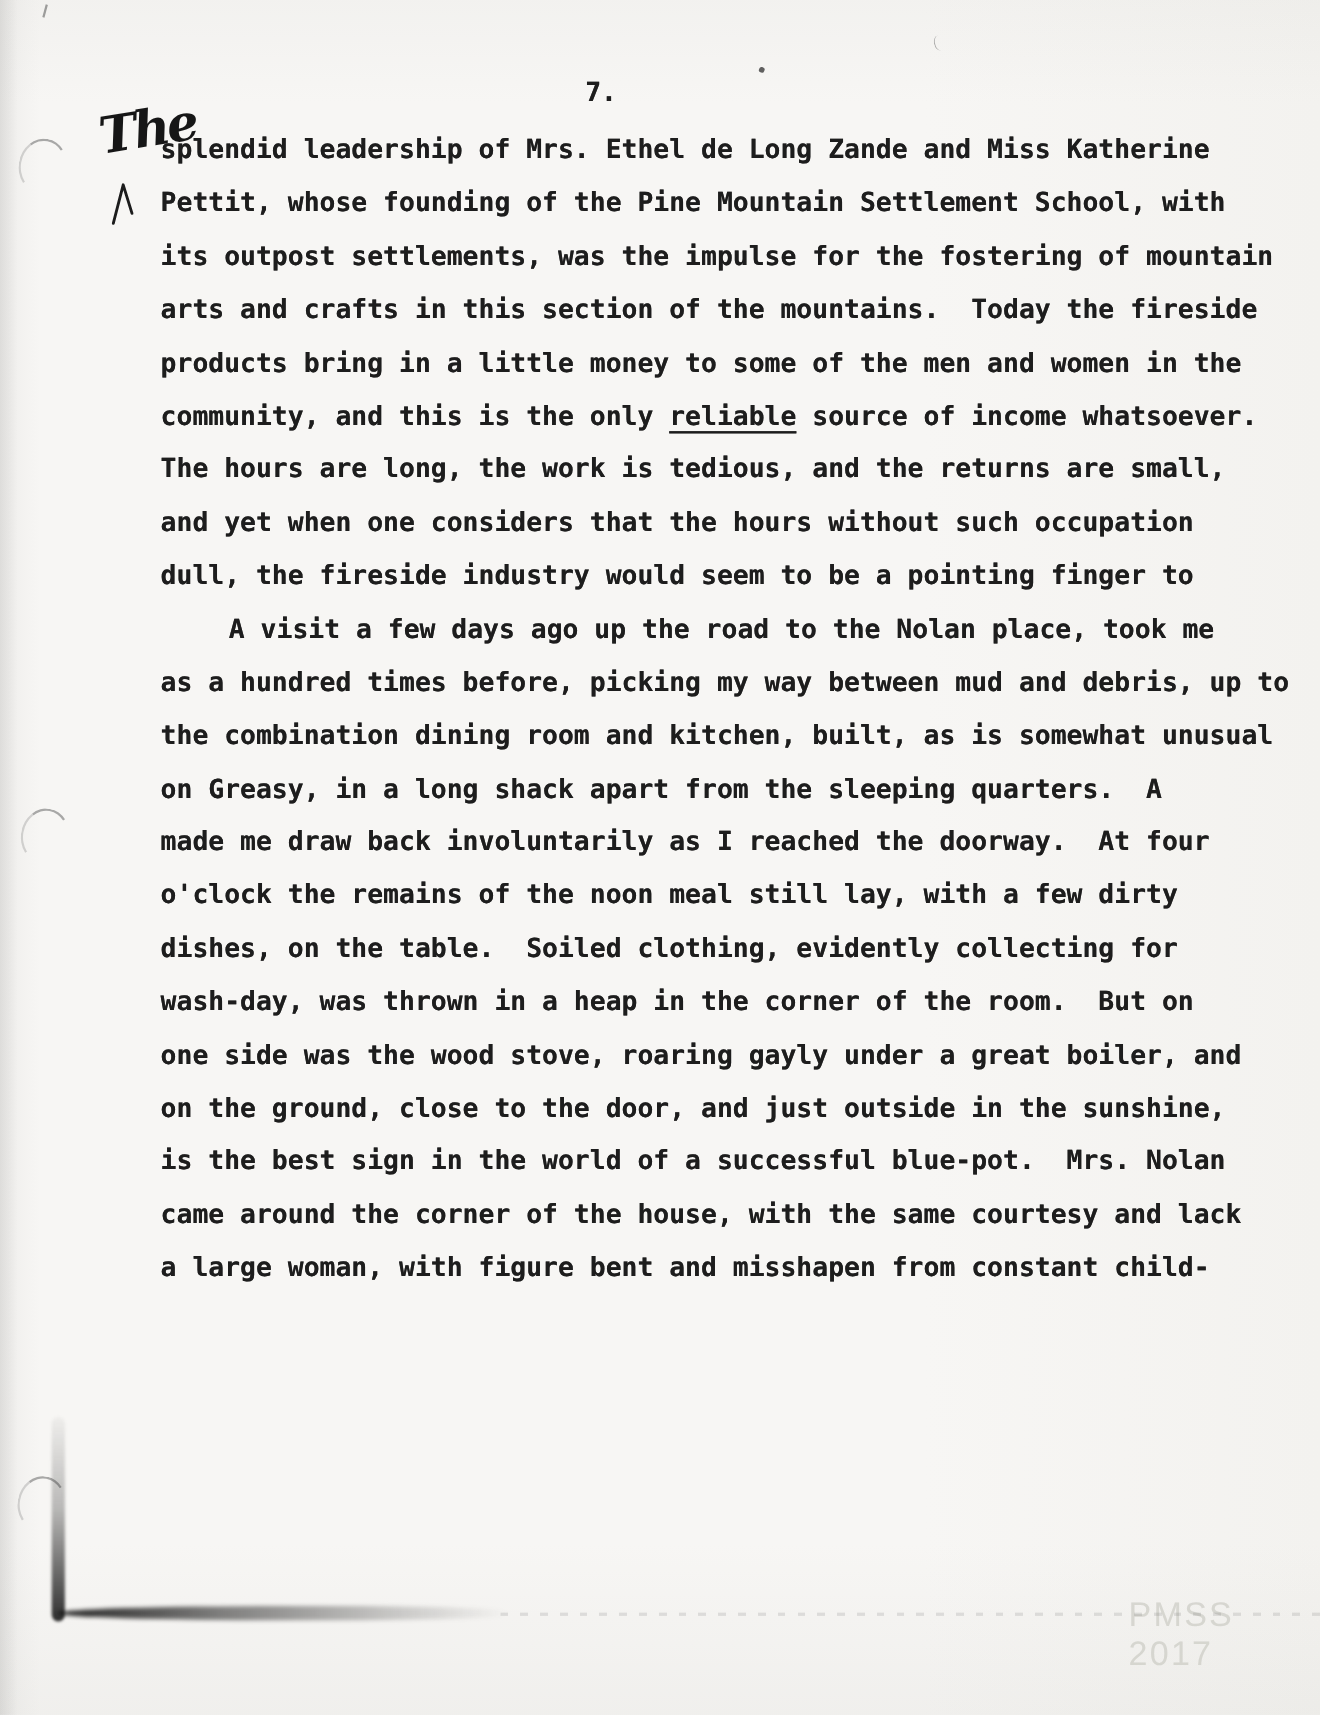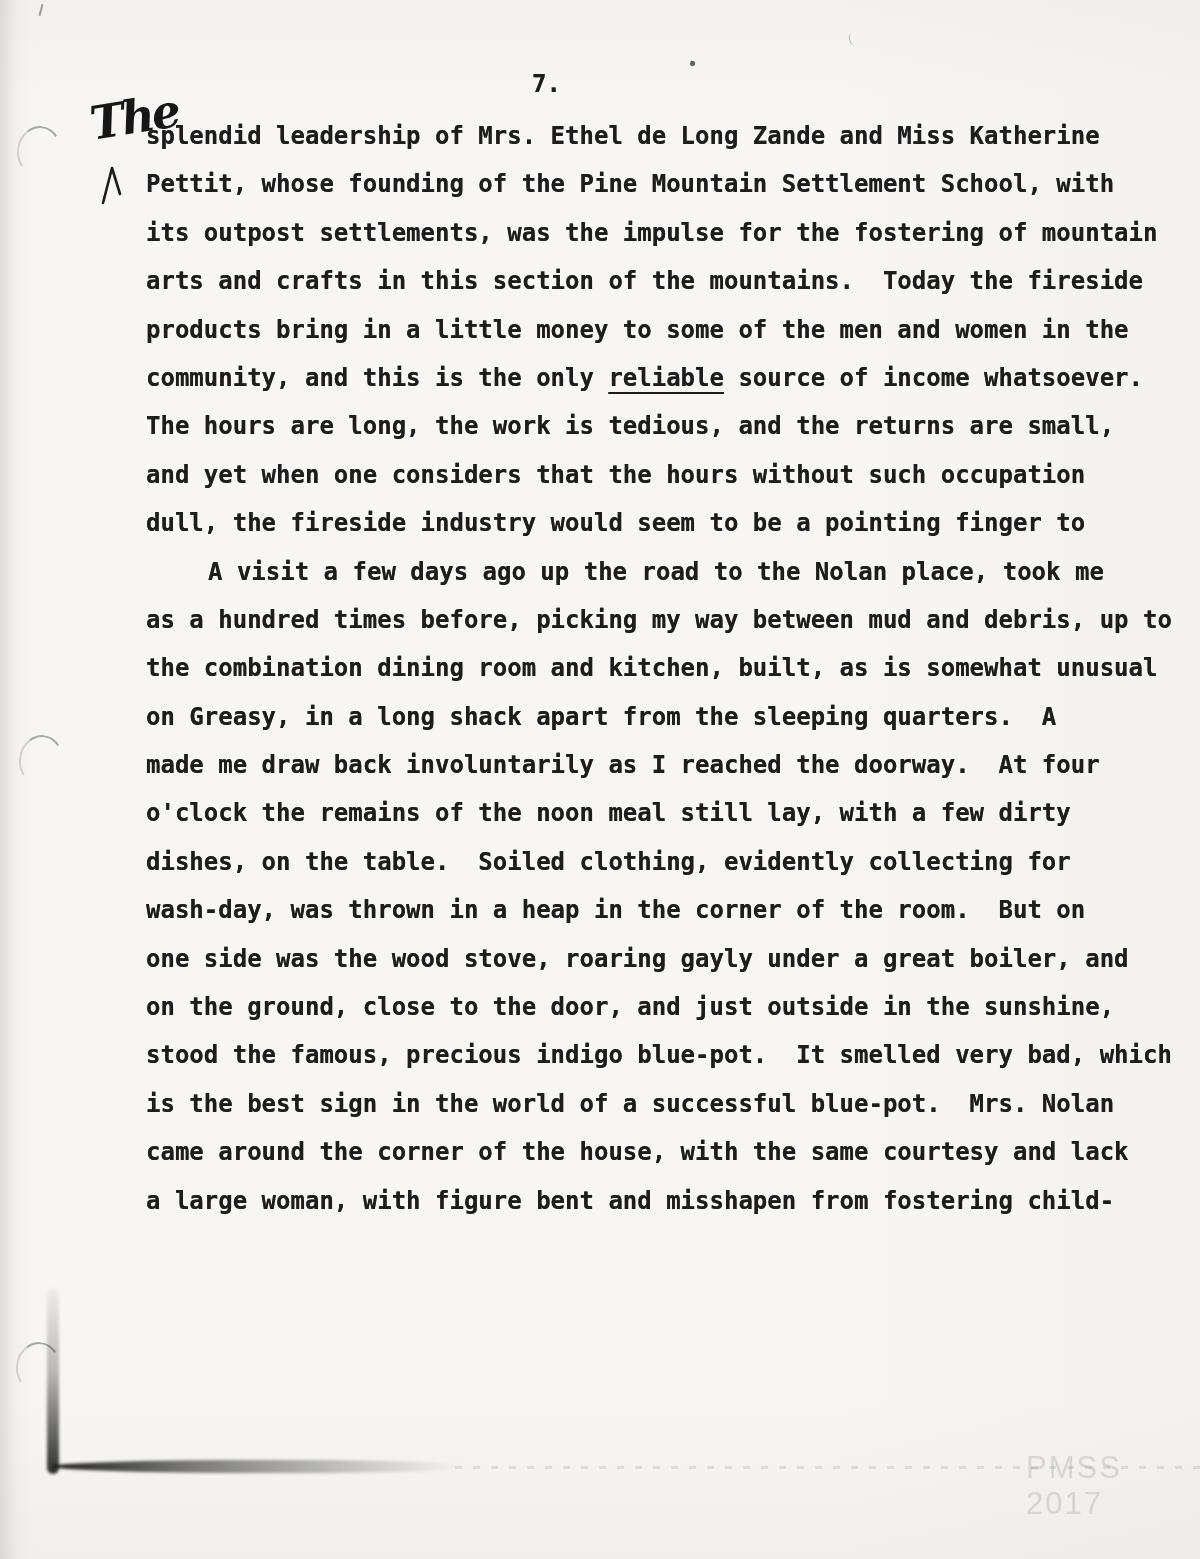--- a/index.html
+++ b/index.html
@@ -115,24 +115,23 @@
       <div class="line indent"><span>A visit a few days ago up the road to the Nolan place, took me</span></div>
       <div class="line"><span>as a hundred times before, picking my way between mud and debris, up to</span></div>
       <div class="line"><span>the combination dining room and kitchen, built, as is somewhat unusual</span></div>
       <div class="line"><span>on Greasy, in a long shack apart from the sleeping quarters.  A</span></div>
       <div class="line"><span>made me draw back involuntarily as I reached the doorway.  At four</span></div>
       <div class="line"><span>o'clock the remains of the noon meal still lay, with a few dirty</span></div>
       <div class="line"><span>dishes, on the table.  Soiled clothing, evidently collecting for</span></div>
       <div class="line"><span>wash-day, was thrown in a heap in the corner of the room.  But on</span></div>
       <div class="line"><span>one side was the wood stove, roaring gayly under a great boiler, and</span></div>
       <div class="line"><span>on the ground, close to the door, and just outside in the sunshine,</span></div>
-      <div class="line"><span>stood the famous, precious indigo blue-pot.  It smelled very bad, which</span></div>
       <div class="line"><span>is the best sign in the world of a successful blue-pot.  Mrs. Nolan</span></div>
       <div class="line"><span>came around the corner of the house, with the same courtesy and lack</span></div>
-      <div class="line"><span>a large woman, with figure bent and misshapen from fostering child-</span></div>
+      <div class="line"><span>a large woman, with figure bent and misshapen from constant child-</span></div>
     </div>
 
   <div class="watermark">PMSS 2017</div>
 
   <div class="edge-v"></div>
   <div class="edge-h"></div>
   <div class="edge-h2"></div>
 
   <div class="speck s1"></div>
   <div class="speck s2"></div>

